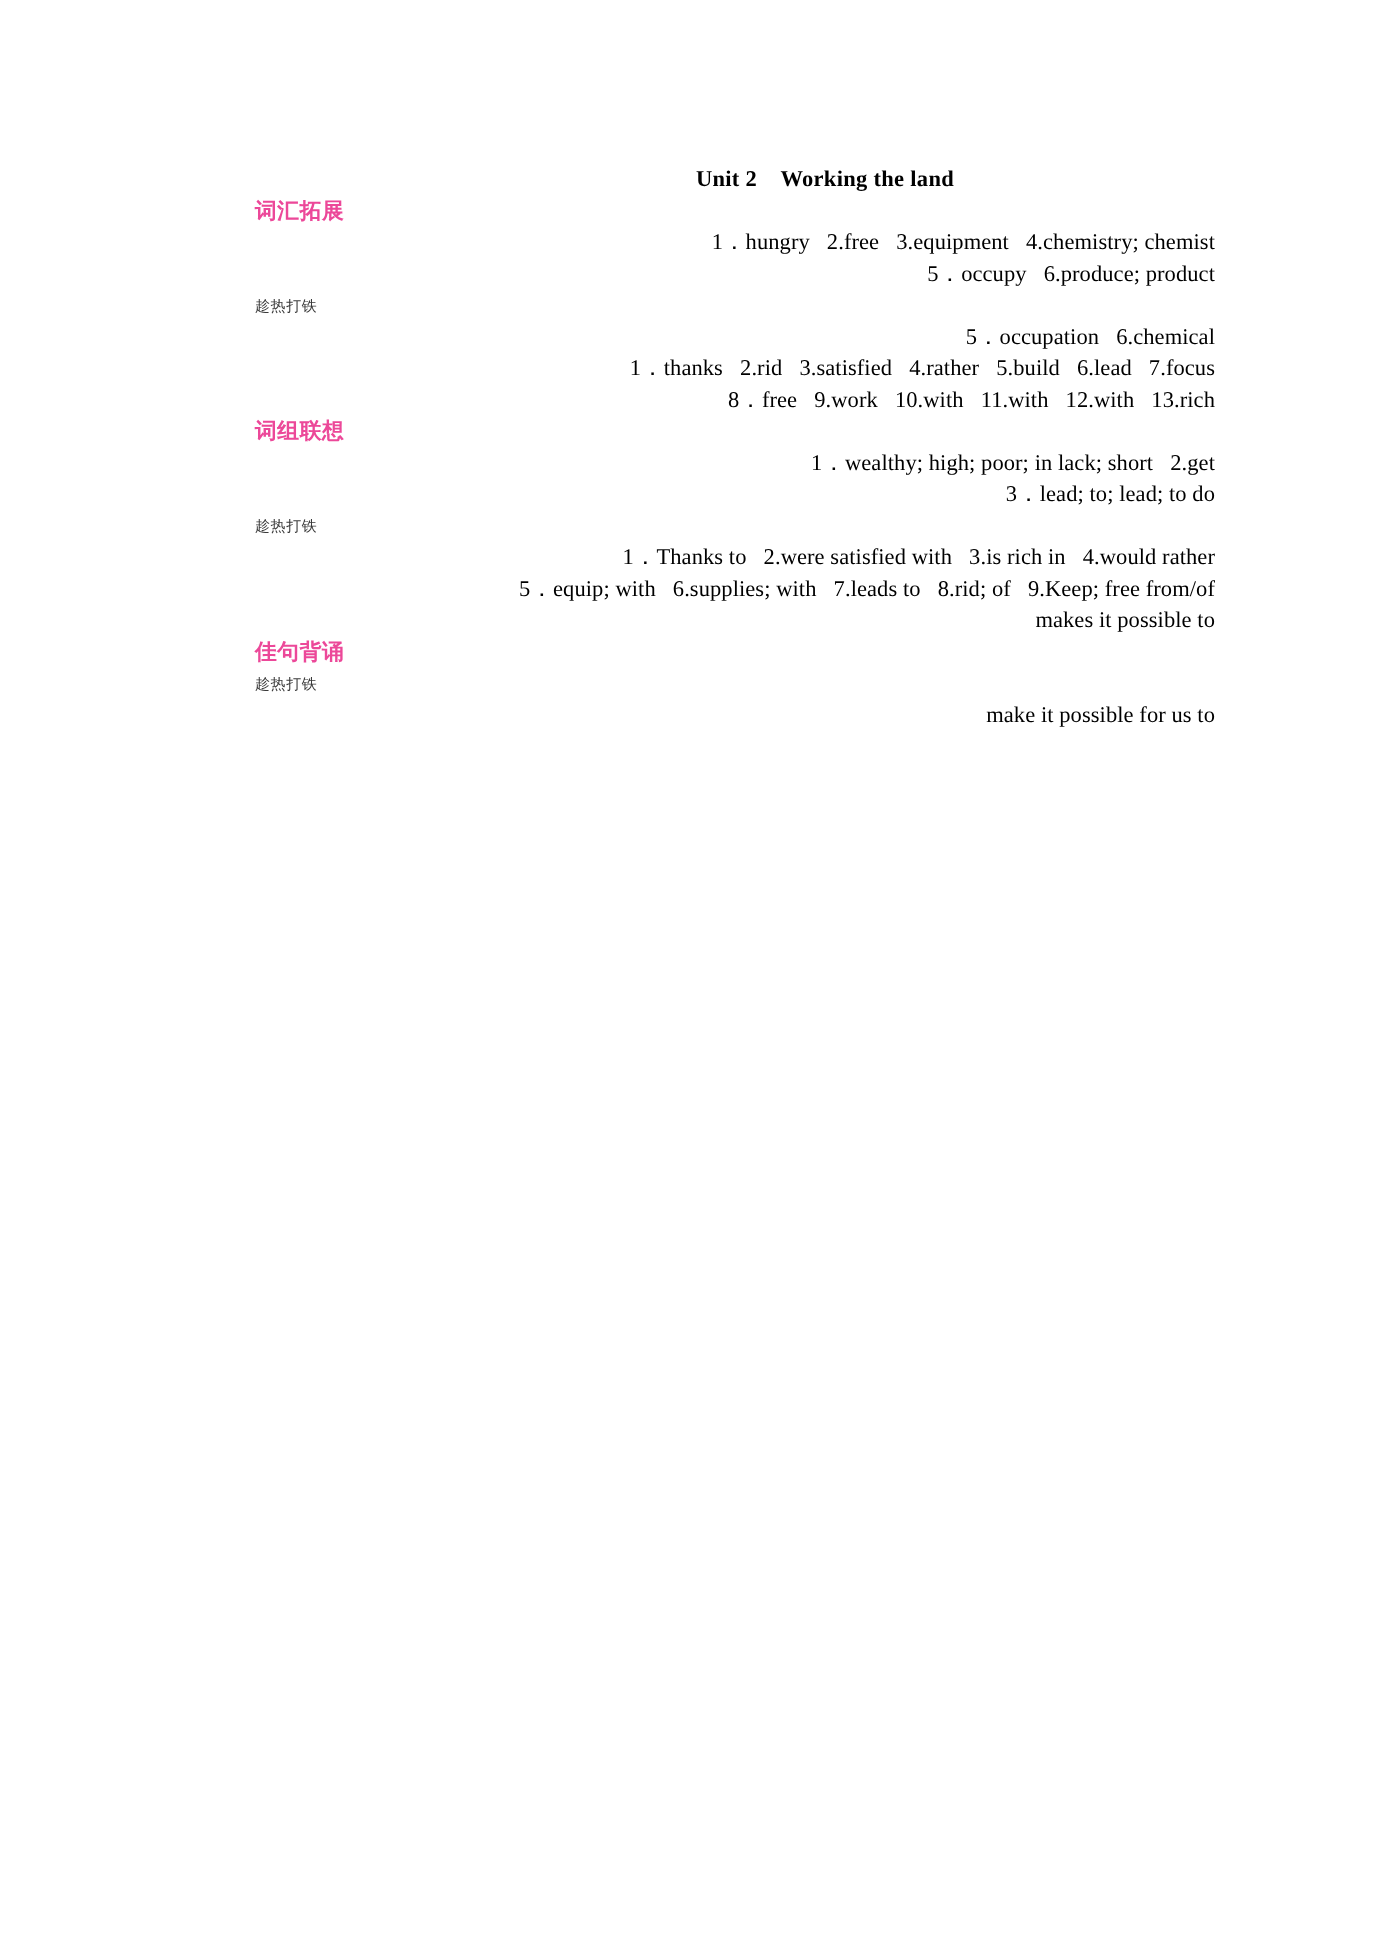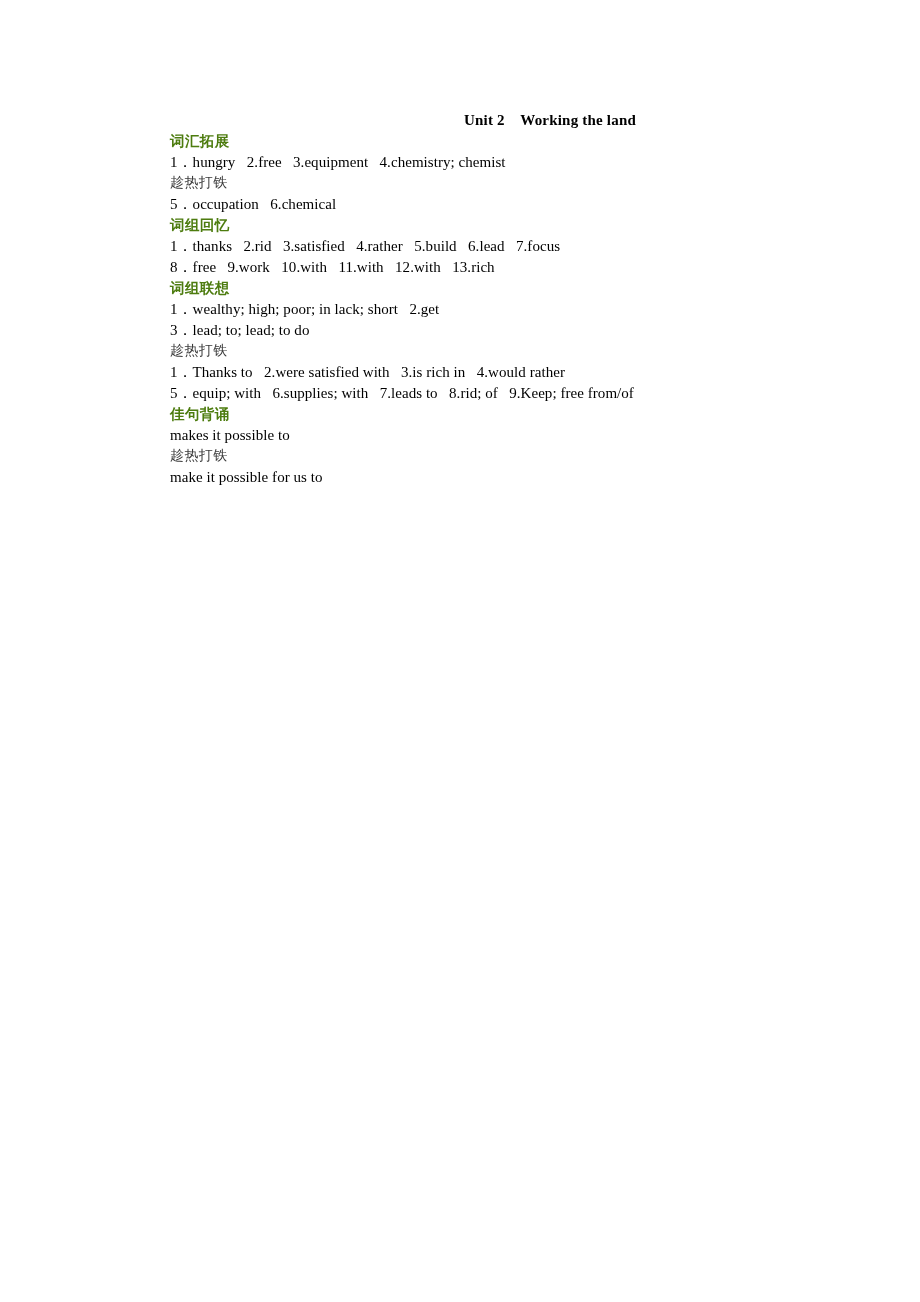--- a/index.html
+++ b/index.html
@@ -46,72 +46,73 @@
     white-space: pre;
     letter-spacing: 0.2px;
   }
 
   
   .section-heading {
     font-family: "DejaVu Sans", "Liberation Sans", sans-serif;
     font-weight: bold;
     font-size: 14.5px;
     line-height: 21px;
-    color: #4d7c0f;
+    color: #ec4899;
     white-space: pre;
     letter-spacing: 0.4px;
   }
 
   
   .sub-heading {
-    font-family: Liberation Mono, monospace;
+    font-family: Liberation Serif, serif;
     font-weight: normal;
-    font-size: 14px;
+    font-size: 10px;
     line-height: 21px;
     color: #ararar;
     color: #3a3a3a;
     white-space: pre;
     letter-spacing: 0.4px;
   }
 
   
   .answer-line {
     font-family: "Liberation Serif", "DejaVu Serif", serif;
     font-weight: normal;
     font-size: 15px;
     line-height: 21px;
     color: #000000;
     white-space: pre;
     letter-spacing: 0.05px;
+    text-align: right;
   }
 
   .line-block { display: block; }
 </style>
 </head>
 <body>
 
 <div class="page">
   <div class="doc-body">
 
     <div class="doc-title">Unit 2    Working the land</div>
 
     <div id="block-container">
         <div class="line-block section-heading">词汇拓展</div>
         <div class="line-block answer-line">1．hungry   2.free   3.equipment   4.chemistry; chemist</div>
+        <div class="line-block answer-line">5．occupy   6.produce; product</div>
         <div class="line-block sub-heading">趁热打铁</div>
         <div class="line-block answer-line">5．occupation   6.chemical</div>
-        <div class="line-block section-heading">词组回忆</div>
         <div class="line-block answer-line">1．thanks   2.rid   3.satisfied   4.rather   5.build   6.lead   7.focus</div>
         <div class="line-block answer-line">8．free   9.work   10.with   11.with   12.with   13.rich</div>
         <div class="line-block section-heading">词组联想</div>
         <div class="line-block answer-line">1．wealthy; high; poor; in lack; short   2.get</div>
         <div class="line-block answer-line">3．lead; to; lead; to do</div>
         <div class="line-block sub-heading">趁热打铁</div>
         <div class="line-block answer-line">1．Thanks to   2.were satisfied with   3.is rich in   4.would rather</div>
         <div class="line-block answer-line">5．equip; with   6.supplies; with   7.leads to   8.rid; of   9.Keep; free from/of</div>
+        <div class="line-block answer-line">makes it possible to</div>
         <div class="line-block section-heading">佳句背诵</div>
-        <div class="line-block answer-line">makes it possible to</div>
         <div class="line-block sub-heading">趁热打铁</div>
         <div class="line-block answer-line">make it possible for us to</div>
       </div>
 
   </div>
 </div>
 
 </body></html>

